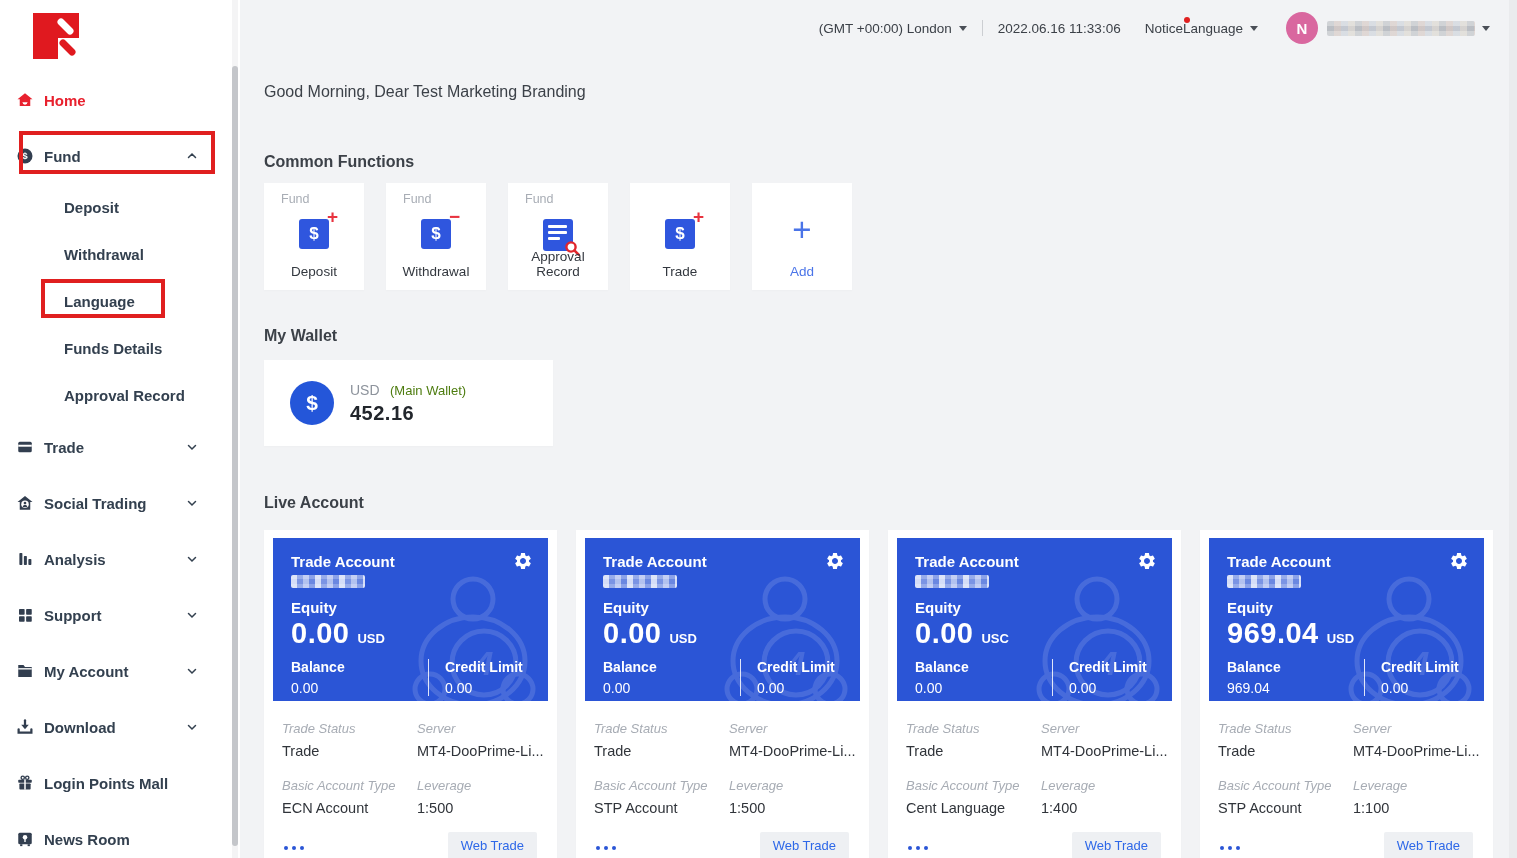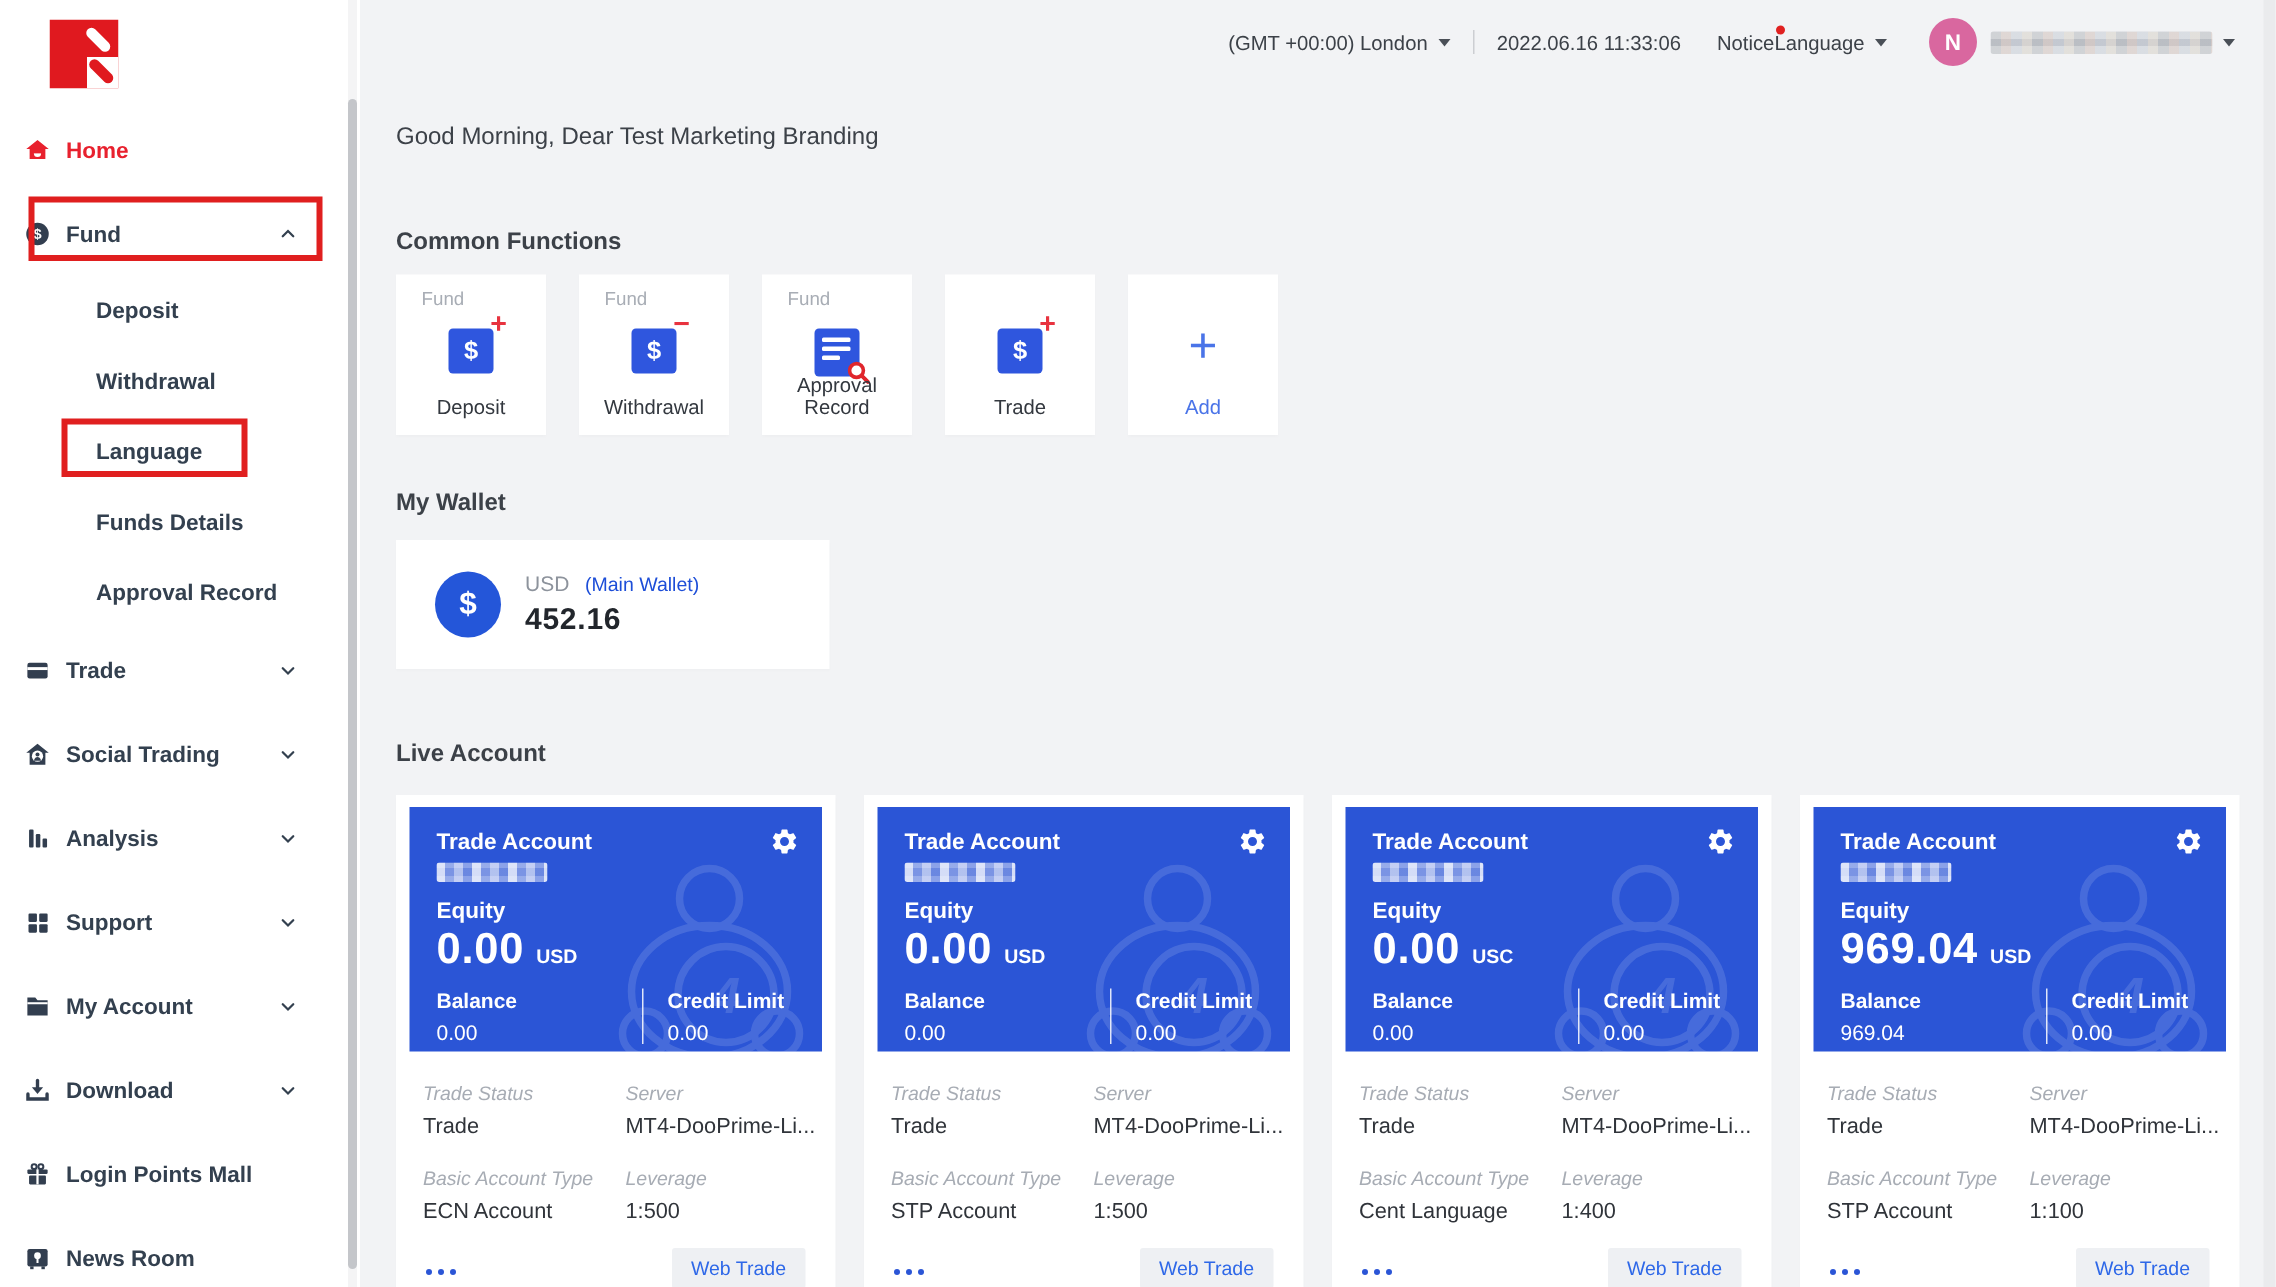--- a/index.html
+++ b/index.html
@@ -60,21 +60,21 @@
   .fn-doc i:nth-child(3) { width:12px; }
   .mag { position:absolute; right:-8px; bottom:-6px; }
   .fn-label { position:absolute; bottom:11px; width:100%; text-align:center; font-size:13.5px; color:#33383f; }
   .fn-label.blue, .add-plus { color:#4a74e8; }
   .add-plus { position:absolute; top:30px; left:50%; transform:translateX(-50%); font-size:33px; font-weight:300; line-height:1; }
 
   
   .wallet-card { position:absolute; left:24px; top:360px; width:289px; height:86px; background:#fff; display:flex; align-items:center; box-shadow:0 1px 2px rgba(0,0,0,.02); }
   .wallet-circle { width:44px; height:44px; border-radius:50%; background:#2456d9; color:#fff; font-size:21px; font-weight:700; display:flex; align-items:center; justify-content:center; margin:0 16px 0 26px; }
   .wallet-cur { font-size:14px; color:#8d939c; }
-  .wallet-tag { font-size:13px; color:#1d4ed8; margin-left:6px; }
+  .wallet-tag { font-size:13px; color:#4d7c0f; margin-left:6px; }
   .wallet-amt { font-size:20px; font-weight:700; color:#22262c; margin-top:3px; letter-spacing:.5px; }
 
   
   .cards-row { position:absolute; left:24px; top:530px; display:flex; gap:19px; }
   .acct-card { width:293px; height:345px; background:#fff; position:relative; box-shadow:0 1px 2px rgba(0,0,0,.02); }
   .acct-head { margin:8px 9px 0 9px; height:163px; background:#2b55d6; color:#fff; position:relative; padding:15px 0 0 18px; overflow:hidden; }
   .acct-title { font-size:15px; font-weight:700; }
   .acct-redacted { width:74px; height:13px; margin-top:5px; border-radius:2px;
     background-image:
       repeating-linear-gradient(90deg, rgba(255,255,255,.78) 0 6px, rgba(255,255,255,.30) 6px 12px, rgba(255,255,255,.60) 12px 18px, rgba(255,255,255,.22) 18px 24px),

